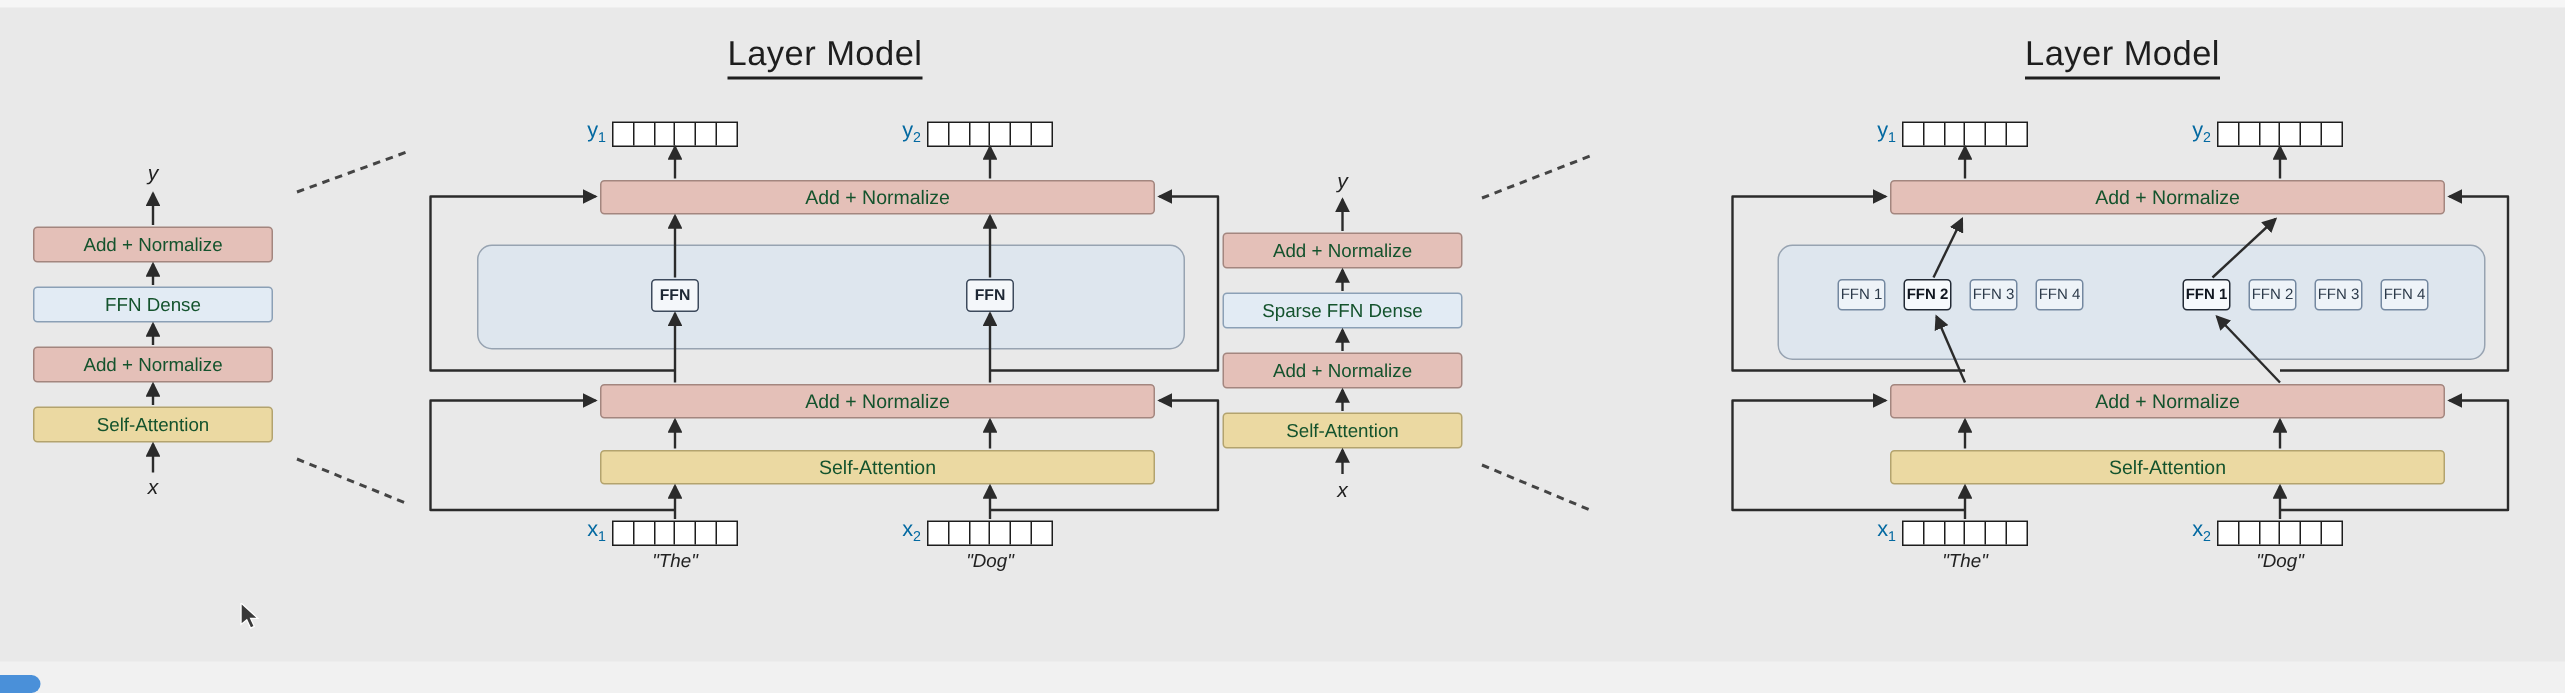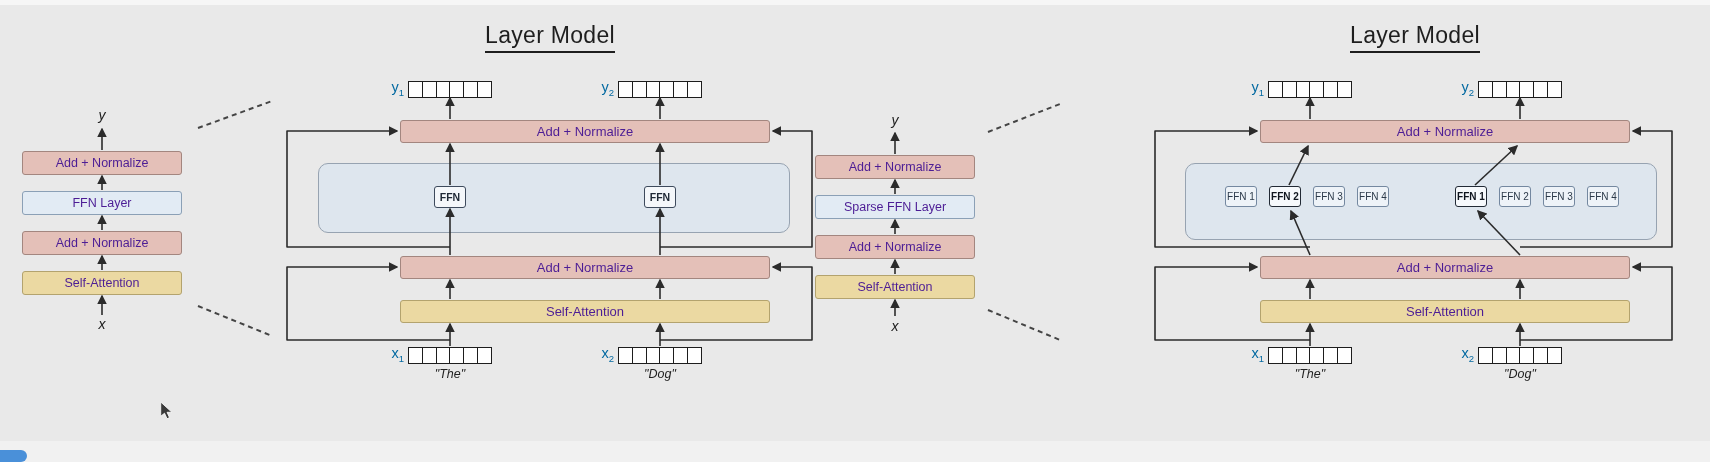--- a/index.html
+++ b/index.html
@@ -11,21 +11,21 @@
     --chip-fill:#eef3f8; --chip-border:#7488a0; --chip-selected-border:#222a35;
     --grid-border:#1d1d1d; --grid-fill:#ffffff;
     --line:#2b2b2b; --text:#262626;
   }
   *{margin:0;padding:0;box-sizing:border-box}
   html,body{width:1710px;height:462px}
   body{position:relative;background:var(--bg);font-family:"Liberation Sans",sans-serif;color:var(--text);overflow:hidden}
   .strip{position:absolute;left:0;width:1710px}
   .title{position:absolute;font-size:23px;text-align:center;color:#1e1e1e;letter-spacing:.3px}
   .title span{display:inline-block;border-bottom:2px solid #1e1e1e;padding-bottom:2px}
-  .box{position:absolute;display:flex;align-items:center;justify-content:center;border-radius:3px;border:1.1px solid;font-size:12.5px;color:#4c1d95}
+  .box{position:absolute;display:flex;align-items:center;justify-content:center;border-radius:3px;border:1.1px solid;font-size:12.5px;color:#14532d}
   .pink,[data-type="pink"]{background:var(--pink-fill);border-color:var(--pink-border)}
   .blue,[data-type="blue"]{background:var(--blue-fill);border-color:var(--blue-border)}
   .yellow,[data-type="yellow"]{background:var(--yellow-fill);border-color:var(--yellow-border)}
   .mini-box{width:160px;height:24px}
   .wide{width:370px;height:23px;font-size:13px}
   .panel{position:absolute;background:var(--panel-fill);border:1.2px solid var(--panel-border);border-radius:10px}
   .ffn-box{position:absolute;width:32px;height:22px;background:#f4f7fa;border:1.4px solid #3d4a5c;border-radius:3px;display:flex;align-items:center;justify-content:center;font-size:10.5px;font-weight:600;color:#1e2835}
   .chip{position:absolute;width:32px;height:21px;top:186px;background:var(--chip-fill);border:1px solid var(--chip-border);border-radius:3px;display:flex;align-items:center;justify-content:center;font-size:10px;color:#2c3a4a;white-space:nowrap}
   .chip.selected{border:1.8px solid var(--chip-selected-border);font-weight:700;color:#10161f;background:#f6f9fc}
   .token-grid{position:absolute;display:flex;width:84px;height:17px;border:1.5px solid var(--grid-border);background:var(--grid-fill)}
@@ -41,21 +41,21 @@
 </head>
 <body>
 
 <div class="strip" style="top:0;height:5px;background:var(--top-strip)"></div>
 <div class="strip" style="top:441px;height:21px;background:var(--bottom-strip)"></div>
 
 <div class="title" style="left:440px;top:22px;width:220px"><span>Layer Model</span></div>
 
 <div class="io-label" style="left:92px;top:107px">y</div>
 <div class="box mini-box" style="left:22px;top:151px" data-type="pink">Add + Normalize</div>
-<div class="box mini-box" style="left:22px;top:191px" data-type="blue">FFN Layer</div>
+<div class="box mini-box" style="left:22px;top:191px" data-type="blue">FFN Dense</div>
 <div class="box mini-box" style="left:22px;top:231px" data-type="pink">Add + Normalize</div>
 <div class="box mini-box" style="left:22px;top:271px" data-type="yellow">Self-Attention</div>
 <div class="io-label" style="left:92px;top:316px">x</div>
 
 <div class="sub-label" style="left:368px;top:79px;width:36px"><span>y</span><sub>1</sub></div>
 <div class="token-grid" style="left:408px;top:81px">
     <div class="cell"></div>
     <div class="cell"></div>
     <div class="cell"></div>
     <div class="cell"></div>
@@ -98,21 +98,21 @@
     <div class="cell"></div>
   </div>
 
 <div class="word" style="left:400px;top:367px">"The"</div>
 <div class="word" style="left:610px;top:367px">"Dog"</div>
 
 <div class="title" style="left:1300px;top:22px;width:230px"><span>Layer Model</span></div>
 
 <div class="io-label" style="left:885px;top:112px">y</div>
 <div class="box mini-box" style="left:815px;top:155px" data-type="pink">Add + Normalize</div>
-<div class="box mini-box" style="left:815px;top:195px" data-type="blue">Sparse FFN Layer</div>
+<div class="box mini-box" style="left:815px;top:195px" data-type="blue">Sparse FFN Dense</div>
 <div class="box mini-box" style="left:815px;top:235px" data-type="pink">Add + Normalize</div>
 <div class="box mini-box" style="left:815px;top:275px" data-type="yellow">Self-Attention</div>
 <div class="io-label" style="left:885px;top:318px">x</div>
 
 <div class="sub-label" style="left:1228px;top:79px;width:36px"><span>y</span><sub>1</sub></div>
 <div class="token-grid" style="left:1268px;top:81px">
     <div class="cell"></div>
     <div class="cell"></div>
     <div class="cell"></div>
     <div class="cell"></div>

